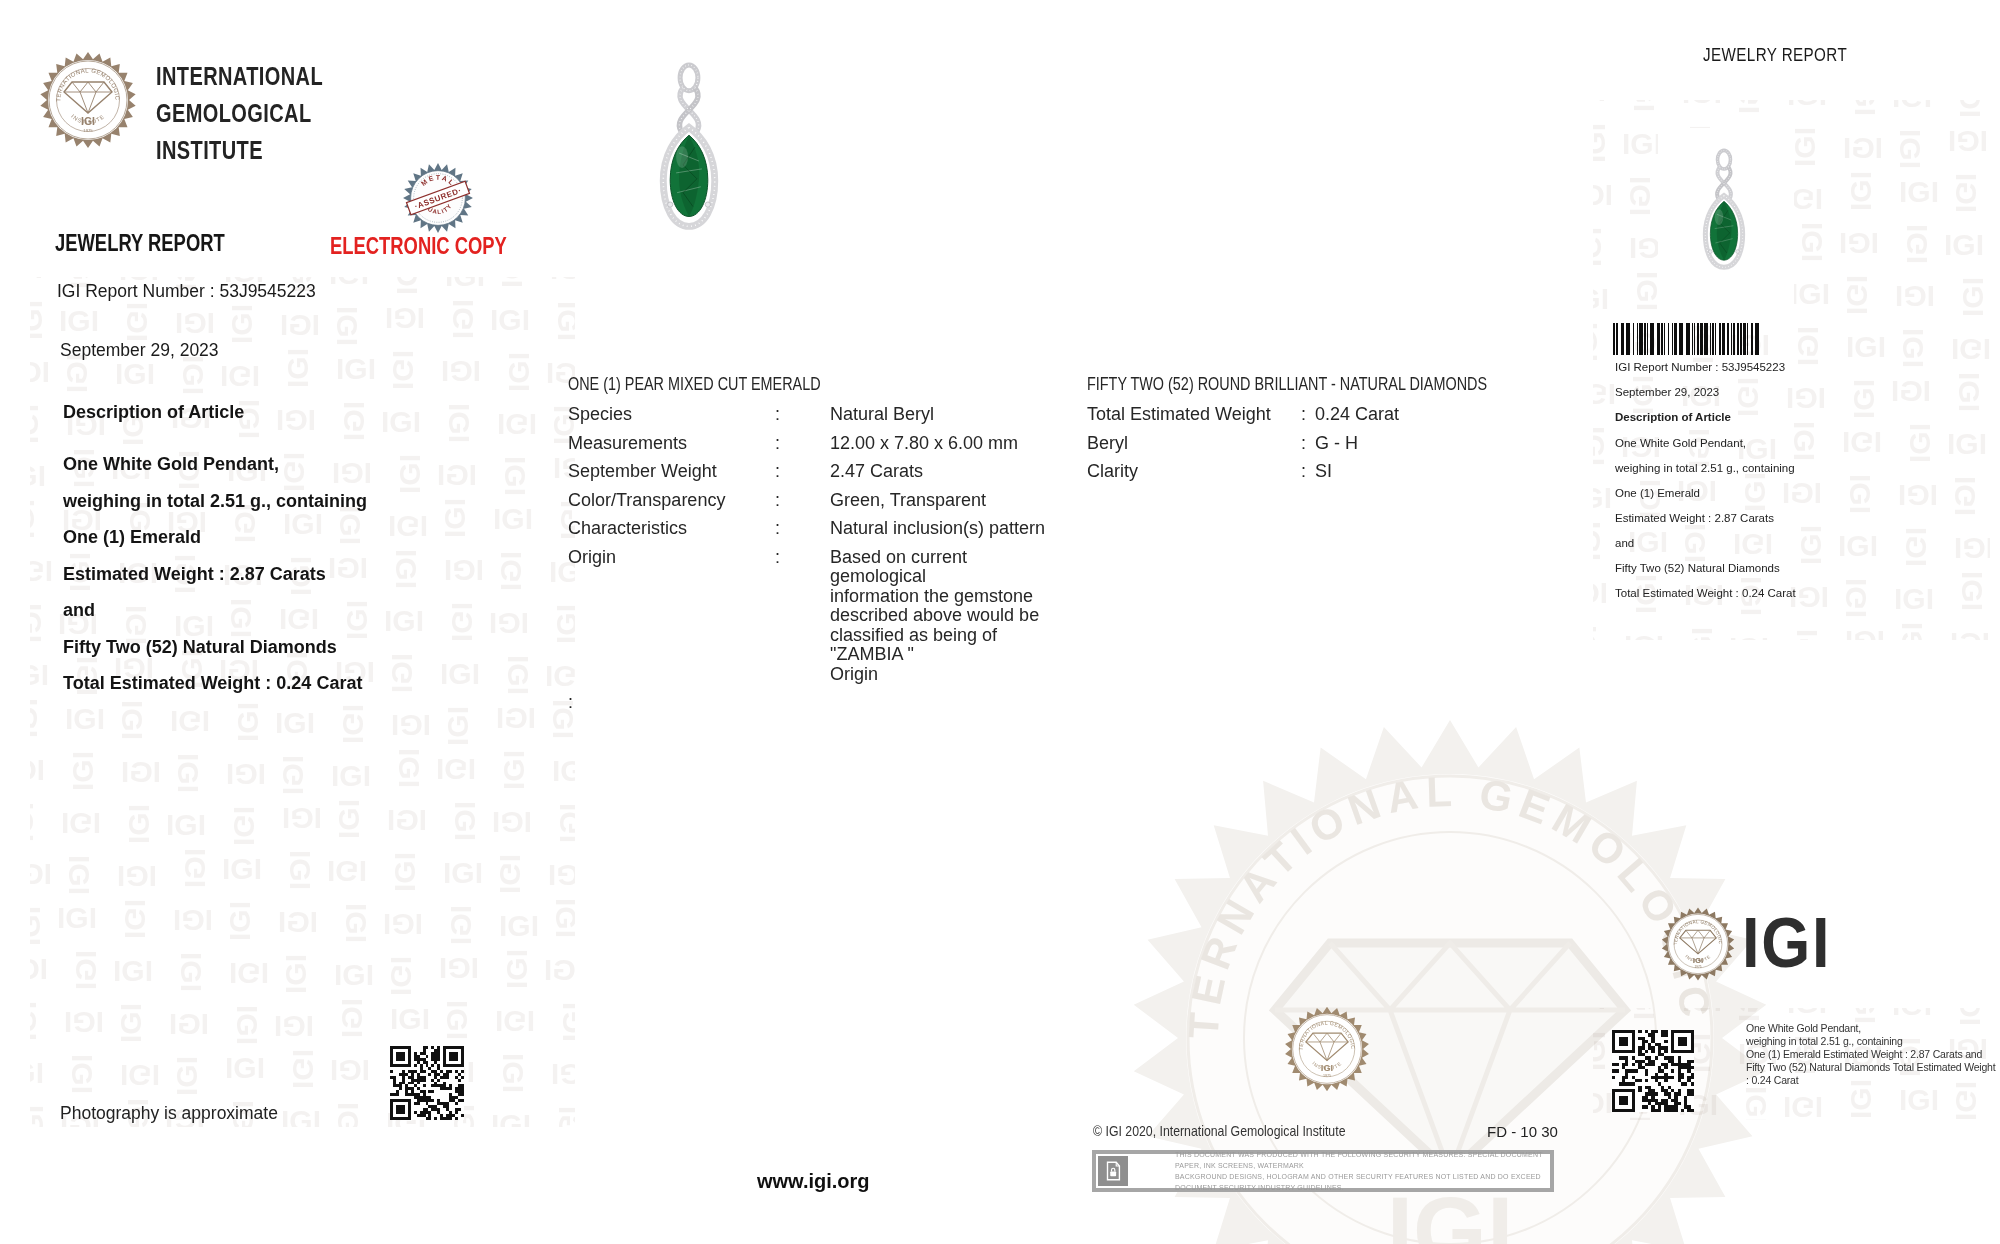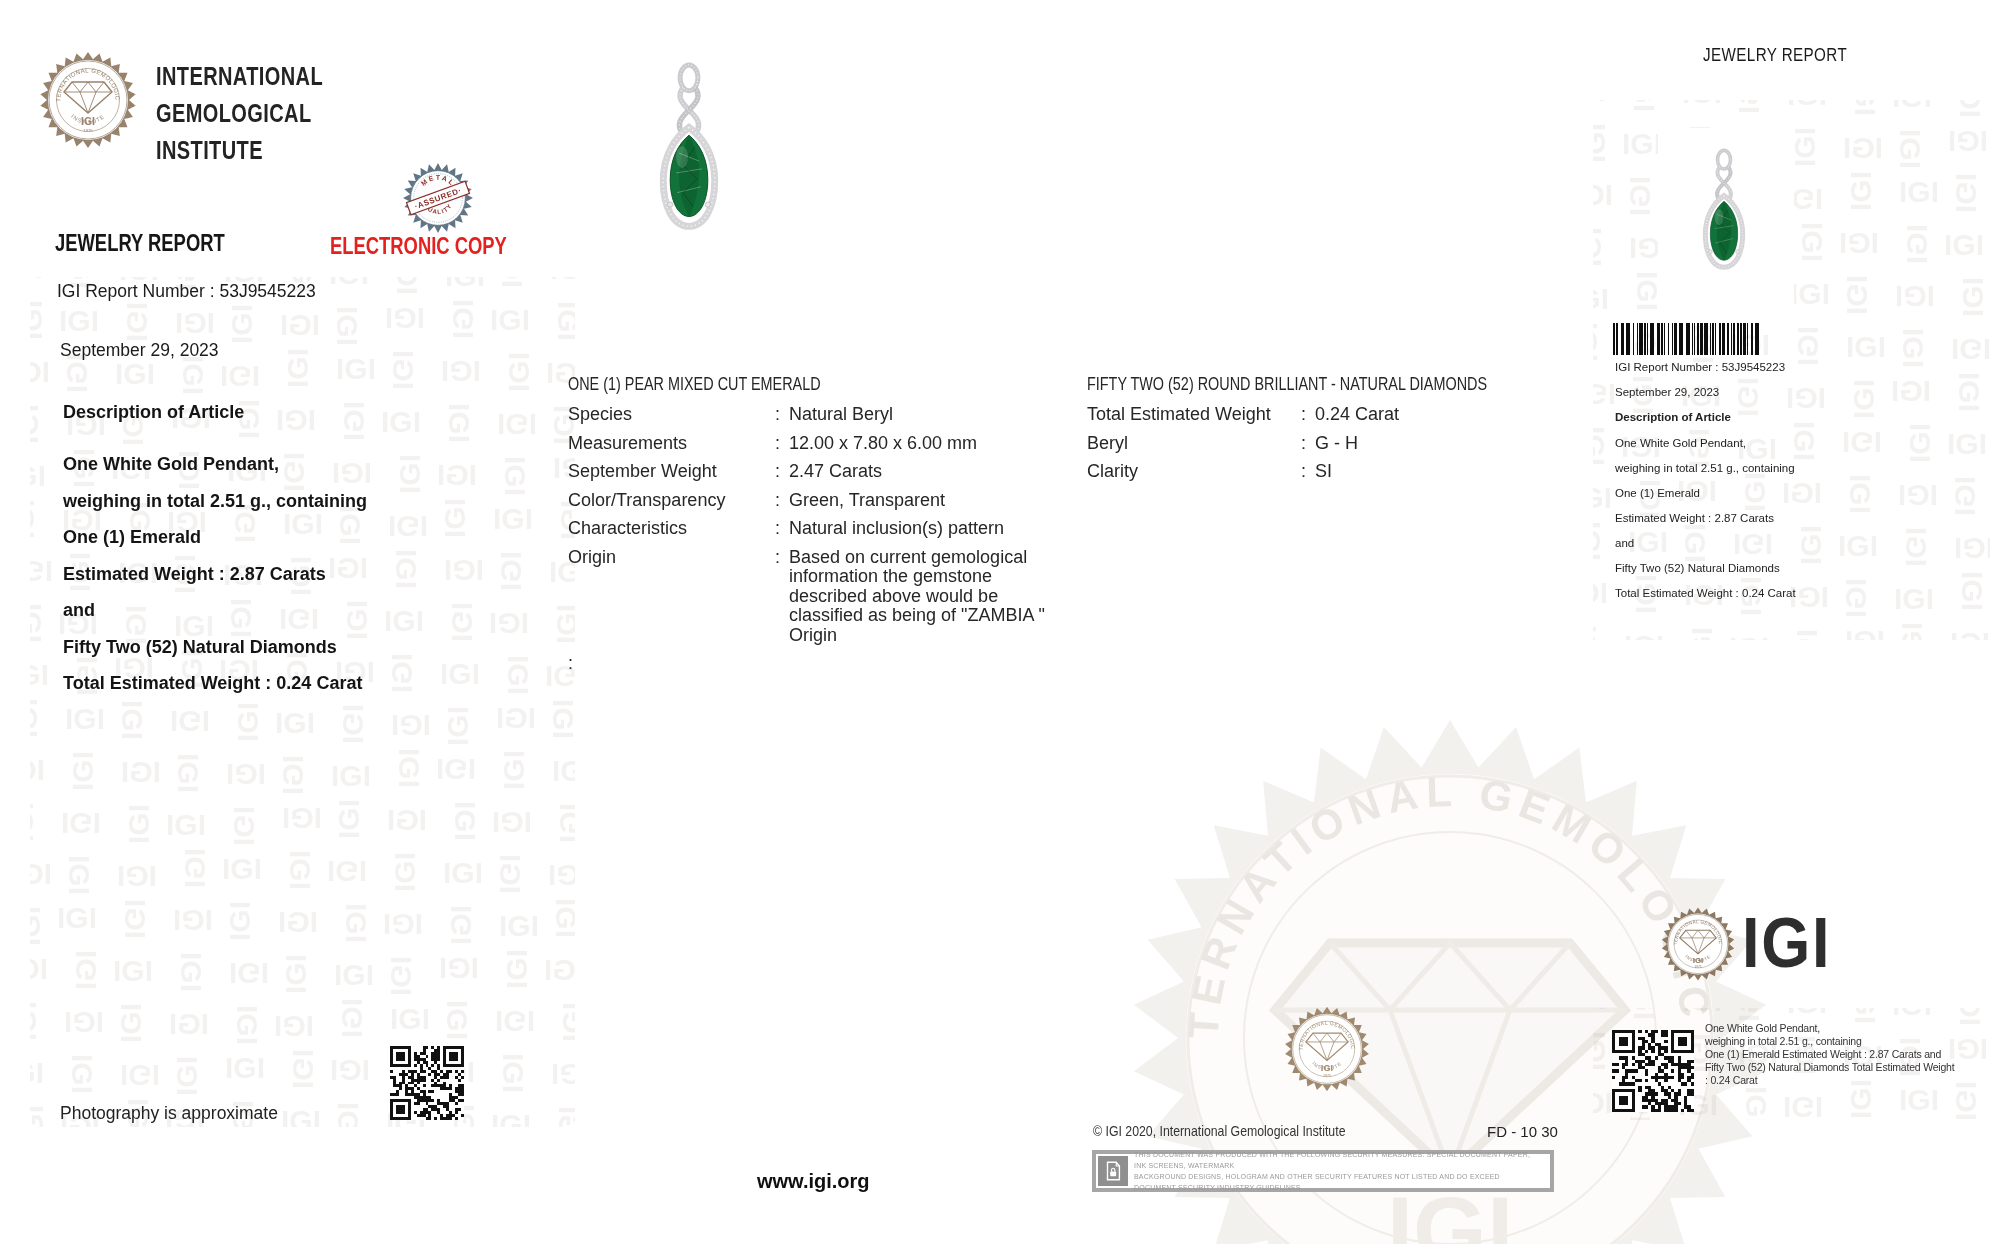--- a/index.html
+++ b/index.html
@@ -1,21 +1,21 @@
 <!DOCTYPE html>
 <html><head>
 <meta charset="utf-8">
 <style>
   html,body{margin:0;padding:0;background:#ffffff;}
   #page{position:relative;width:2000px;height:1244px;background:#ffffff;overflow:hidden;
         font-family:"Liberation Sans",sans-serif;color:#1f1f1f;}
   .abs{position:absolute;}
   .z0{z-index:0}.z1{z-index:1}.z2{z-index:2}
   .nowrap{white-space:nowrap;}
-  .preline{white-space:pre-line;}
+  .preline{white-space:pre-line;margin-left:41px;}
   .sx{transform-origin:0 0;}
   
   .inst-name{left:156px;top:58px;font-size:25px;font-weight:bold;line-height:37px;color:#232323;
              letter-spacing:.5px;transform:scaleX(.8);}
   .jr-left{left:55px;top:230px;font-size:23px;font-weight:bold;color:#161616;transform:scaleX(.8);}
   .ecopy{left:330px;top:233px;font-size:23px;font-weight:bold;transform:scaleX(.8);}
   
   .lp-rn{left:57px;top:281px;font-size:17.5px;color:#1b1b1b;}
   .lp-date{left:60px;top:340px;font-size:17.5px;color:#1b1b1b;}
   .lp-dt{left:63px;top:402px;font-size:18px;font-weight:bold;color:#141414;}

